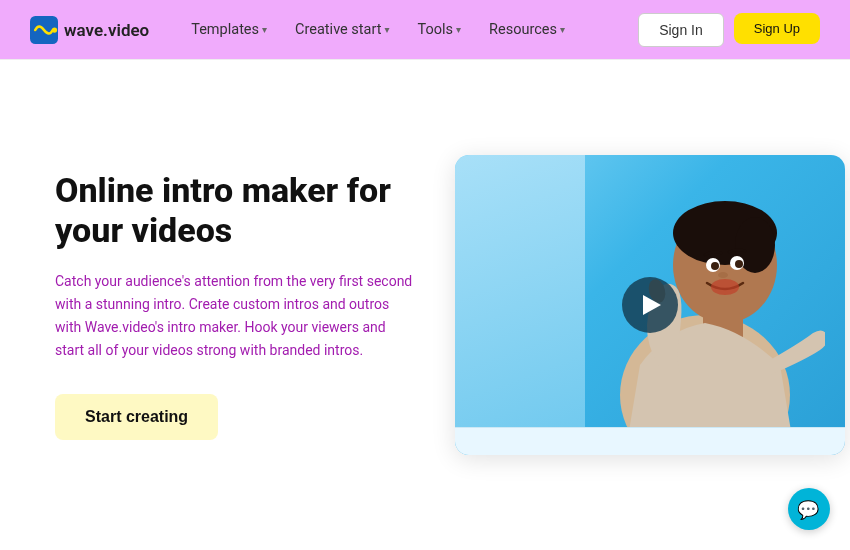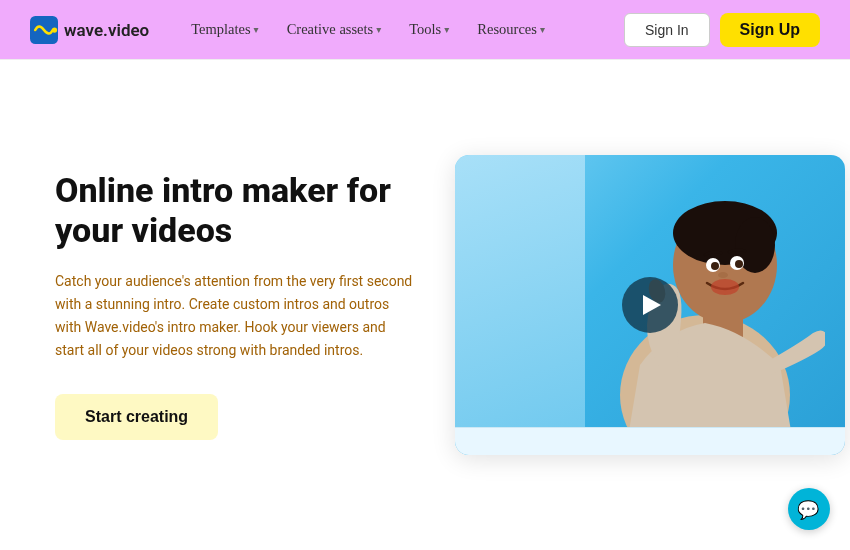--- a/index.html
+++ b/index.html
@@ -52,21 +52,20 @@
     .nav-item {
       display: flex;
       align-items: center;
       gap: 3px;
       padding: 8px 12px;
       font-size: 14.5px;
       color: #333;
       cursor: pointer;
       border-radius: 4px;
       white-space: nowrap;
-      font-family: Liberation Serif, serif;
     }
 
     .chevron {
       font-size: 10px;
       color: #666;
     }
 
     .nav-auth {
       display: flex;
       align-items: flex-start;
@@ -82,24 +81,24 @@
       color: #333;
       cursor: pointer;
       font-weight: 500;
     }
 
     .btn-signup {
       padding: 8px 20px;
       border: none;
       border-radius: 8px;
       background: #FFE000;
-      font-size: 16px;
+      font-size: 13px;
       color: #111;
       cursor: pointer;
-      font-weight: 700;
+      font-weight: 400;
     }
 
     
     .hero {
       display: flex;
       align-items: center;
       padding: 40px 55px;
       gap: 40px;
       height: calc(550px - 60px);
     }
@@ -112,21 +111,21 @@
     .hero-title {
       font-size: 34px;
       font-weight: 800;
       color: #111;
       line-height: 1.18;
       margin-bottom: 20px;
     }
 
     .hero-description {
       font-size: 14px;
-      color: #a16207;
+      color: #a21caf;
       line-height: 1.65;
       margin-bottom: 32px;
     }
 
     .btn-start {
       display: inline-block;
       padding: 14px 30px;
       background: #fef9c3;
       border: none;
       border-radius: 8px;
@@ -261,21 +260,21 @@
     </svg>
     <span class="logo-text">wave.video</span>
   </a>
 
   <div class="nav-links">
     <div class="nav-item">
       <span>Templates</span>
       <span class="chevron">▾</span>
     </div>
     <div class="nav-item">
-      <span>Creative assets</span>
+      <span>Creative start</span>
       <span class="chevron">▾</span>
     </div>
     <div class="nav-item">
       <span>Tools</span>
       <span class="chevron">▾</span>
     </div>
     <div class="nav-item">
       <span>Resources</span>
       <span class="chevron">▾</span>
     </div>

